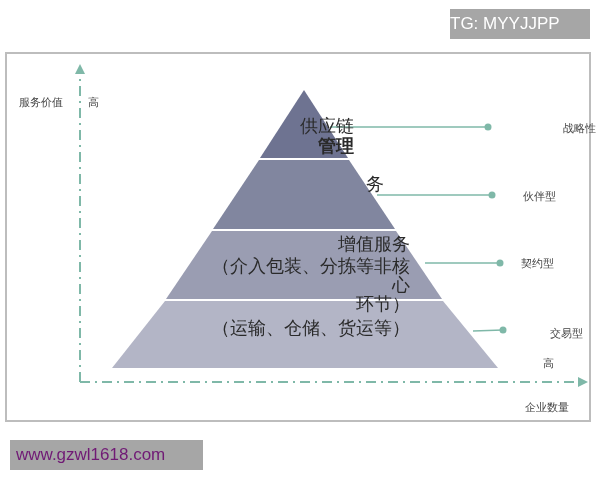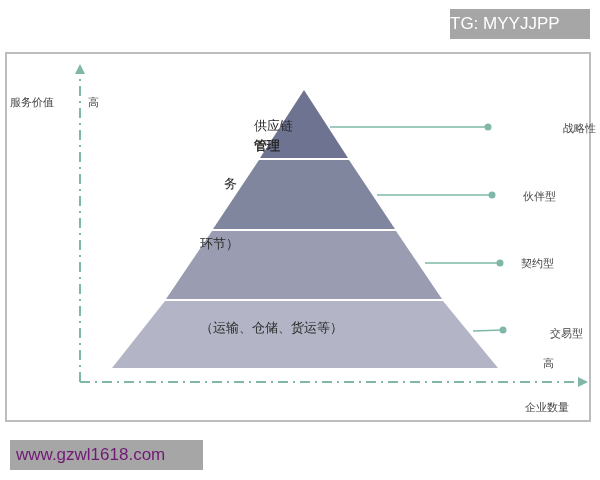--- a/index.html
+++ b/index.html
@@ -8,21 +8,21 @@
     .frame { position:absolute; left:5px; top:52px; width:586px; height:370px;
              border:2px solid #bdbdbd; box-sizing:border-box; background:#fff; }
     .wm-top { position:absolute; left:450px; top:9px; width:140px; height:30px;
               background:#a6a6a6; color:#fff; font-family:"Liberation Sans", sans-serif;
               font-size:17px; line-height:30px; text-align:left; }
     .wm-bottom { position:absolute; left:10px; top:440px; width:193px; height:30px;
                  background:#a6a6a6; color:#701a75; font-family:"Liberation Sans", sans-serif;
                  font-size:17px; line-height:30px; padding-left:6px; box-sizing:border-box; }
     svg.diagram { position:absolute; left:0; top:0; }
     .lbl { position:absolute; font-size:11px; color:#444; white-space:nowrap; }
-    .tier-text { position:absolute; text-align:left; color:#2a2a2a; font-size:13px; line-height:20px; }
+    .tier-text { position:absolute; text-align:right; color:#2a2a2a; font-size:18px; line-height:20px; }
   </style>
 </head>
 <body>
 
 <div class="wm-top">TG: MYYJJPP</div>
 
 <div class="frame"></div>
 
 <svg class="diagram" width="600" height="480">
 
@@ -40,37 +40,39 @@
   <line x1="330" y1="127" x2="488" y2="127" stroke="#7fb8a8" stroke-width="1.5"></line>
   <circle cx="488" cy="127" r="3.5" fill="#7fb8a8"></circle>
   <line x1="377" y1="195" x2="492" y2="195" stroke="#7fb8a8" stroke-width="1.5"></line>
   <circle cx="492" cy="195" r="3.5" fill="#7fb8a8"></circle>
   <line x1="425" y1="263" x2="500" y2="263" stroke="#7fb8a8" stroke-width="1.5"></line>
   <circle cx="500" cy="263" r="3.5" fill="#7fb8a8"></circle>
   <line x1="473" y1="331" x2="503" y2="330" stroke="#7fb8a8" stroke-width="1.5"></line>
   <circle cx="503" cy="330" r="3.5" fill="#7fb8a8"></circle>
 </svg>
 
-<div class="lbl" style="left:10px;top:95px;">服务价值</div>
+<div class="lbl" style="left:19px;top:95px;">服务价值</div>
 <div class="lbl" style="left:88px;top:95px;">高</div>
 <div class="lbl" style="left:543px;top:356px;">高</div>
 <div class="lbl" style="left:525px;top:400px;">企业数量</div>
 
 <div class="lbl" style="left:521px;top:121px;margin-left:42px;">战略性</div>
 <div class="lbl" style="left:523px;top:189px;font-family:Liberation Mono, monospace;">伙伴型</div>
 <div class="lbl" style="left:521px;top:256px;">契约型</div>
 <div class="lbl" style="left:550px;top:326px;">交易型</div>
 
 <div class="tier-text" style="left:254px;top:116px;width:100px;">
   <div>供应链</div>
   <div style="margin-top:0;font-weight:bold;">管理</div>
 </div>
 <div class="tier-text" style="left:224px;top:174px;width:160px;line-height:19px;">
   <div>务</div>
 </div>
 <div class="tier-text" style="left:200px;top:234px;width:210px;line-height:19px;">
+  <div>增值服务</div>
+  <div style="margin-top:3px;">（介入包装、分拣等非核心</div>
   <div>环节）</div>
 </div>
 <div class="tier-text" style="left:200px;top:314px;width:210px;line-height:20px;">
   <div style="margin-top:4px;">（运输、仓储、货运等）</div>
 </div>
 
 <div class="wm-bottom">www.gzwl1618.com</div>
 
 </body></html>

